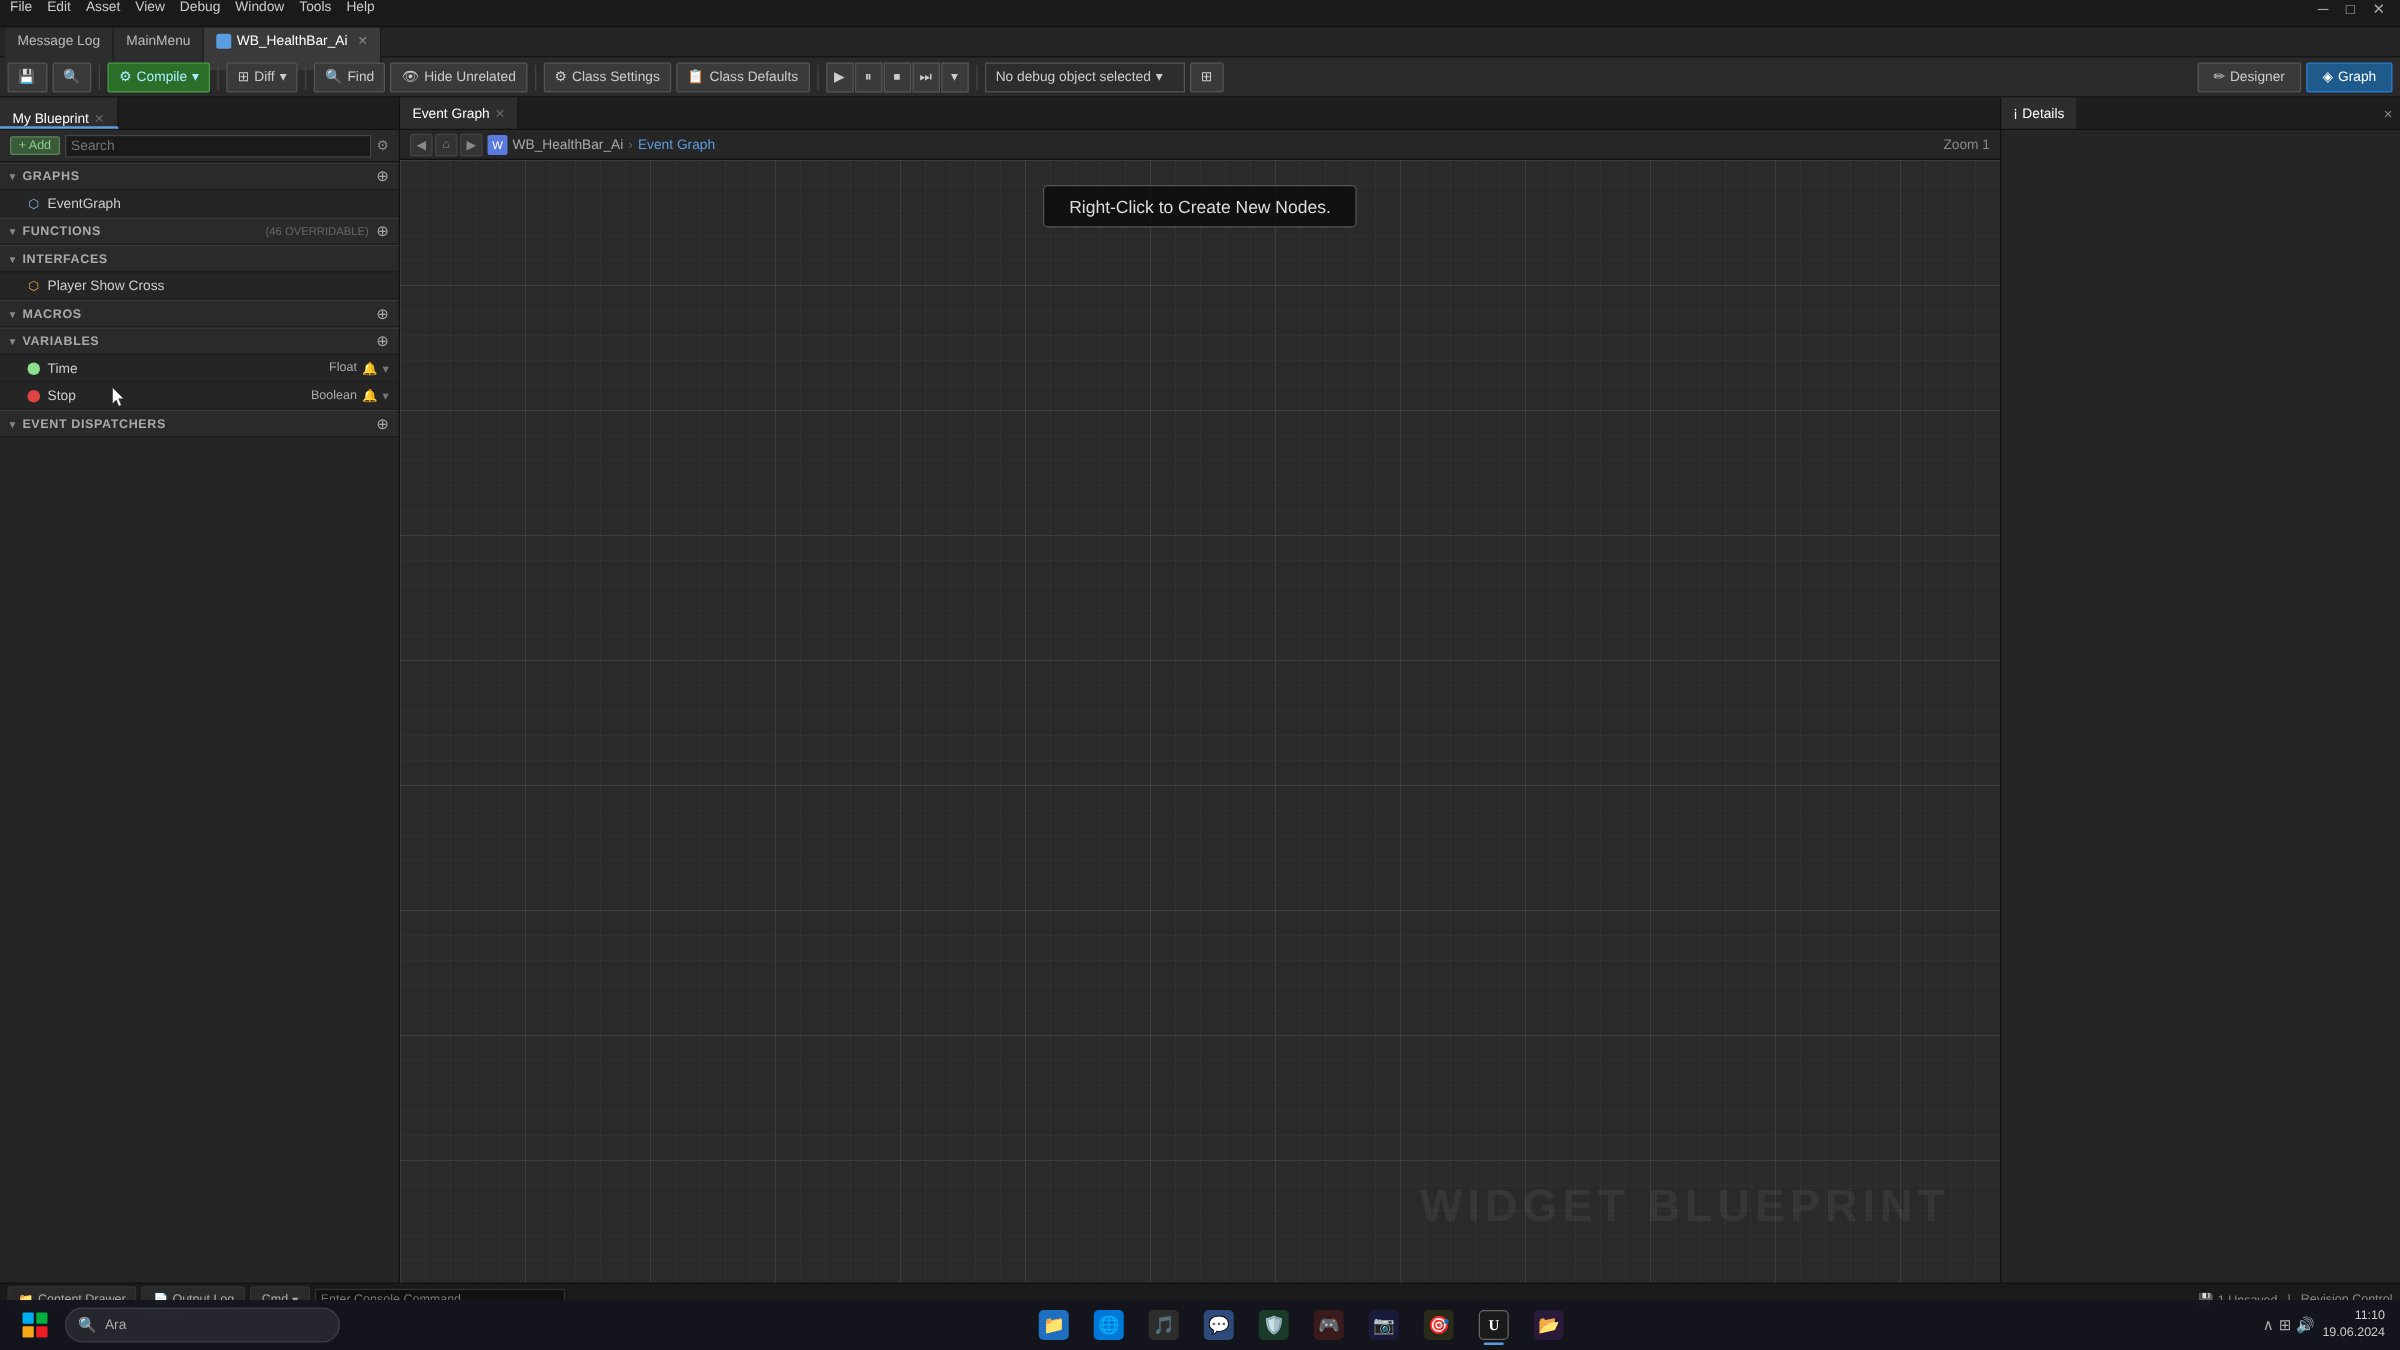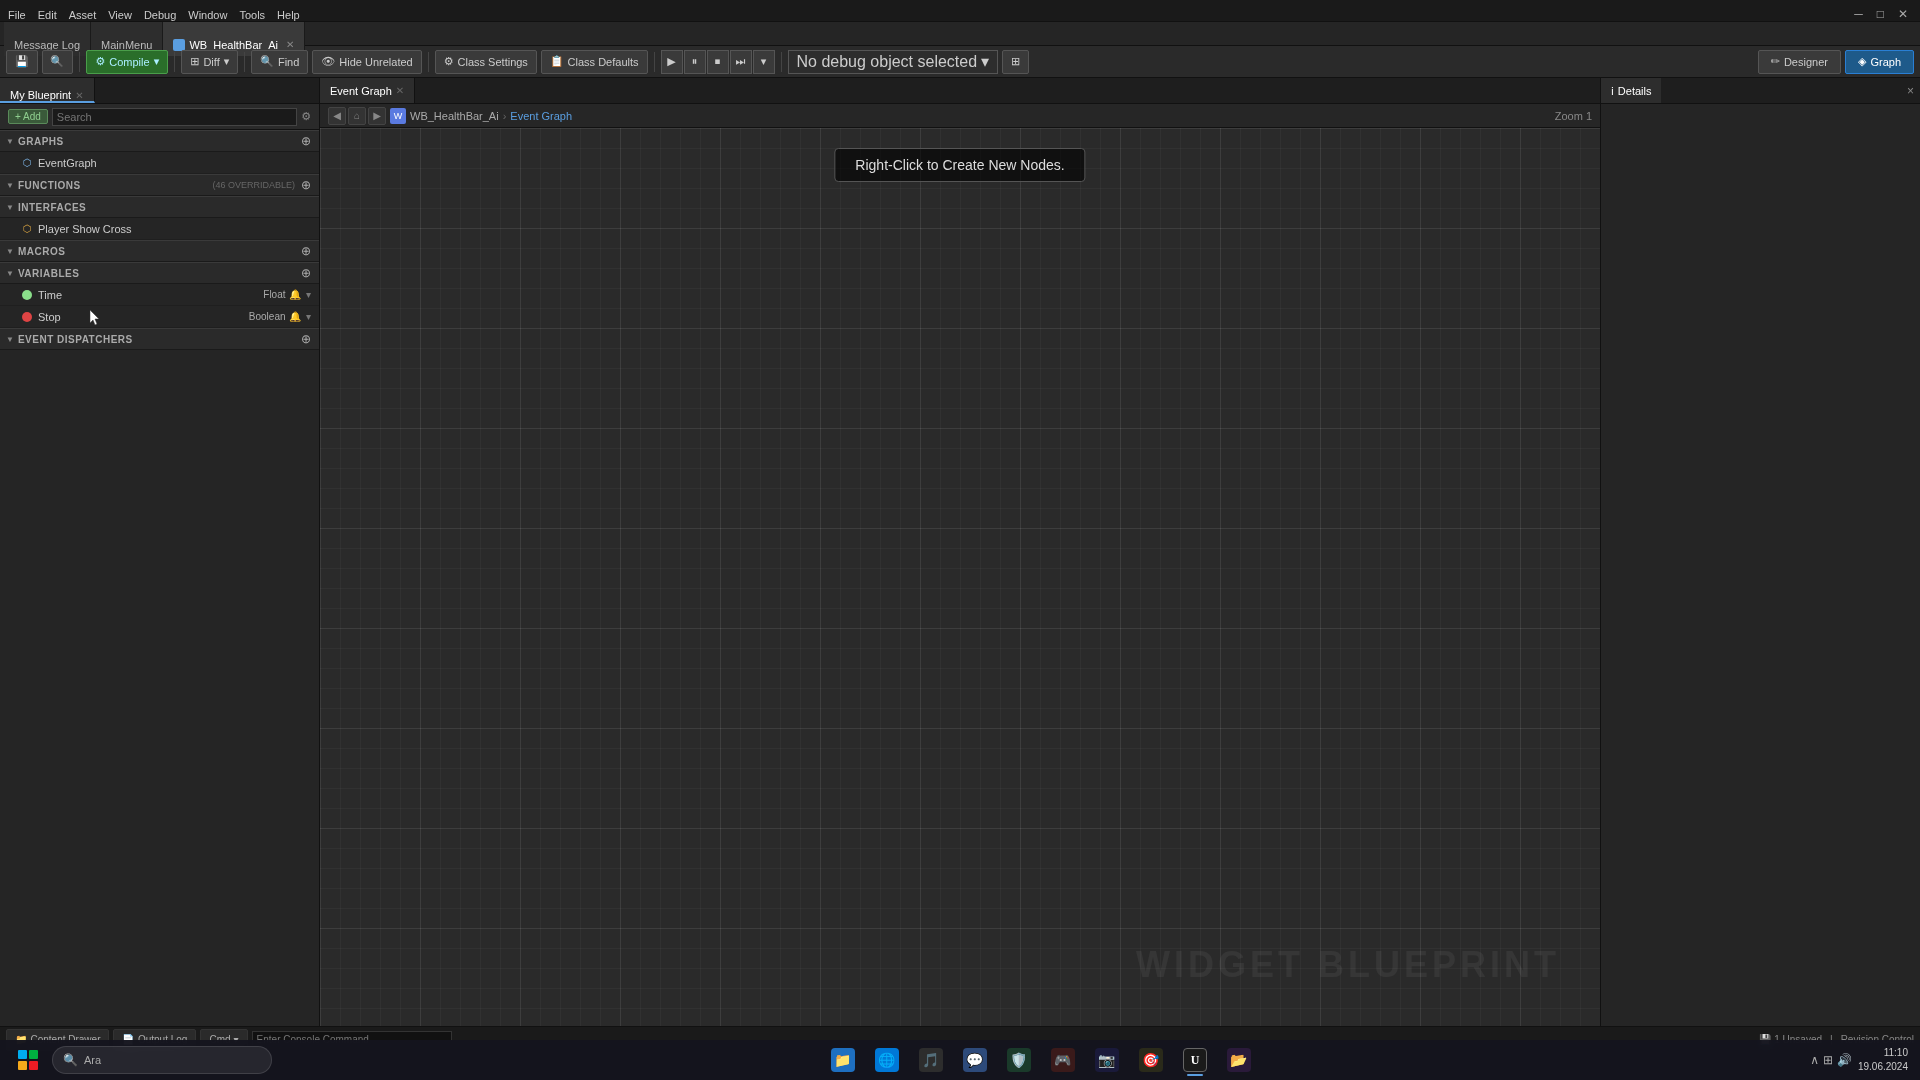--- a/index.html
+++ b/index.html
@@ -11,21 +11,21 @@
       font-size: 11px;
       color: #ccc;
       overflow: hidden;
     }
 
     
     .title-bar {
       height: 22px;
       background: #1a1a1a;
       display: flex;
-      align-items: flex-end;
+      align-items: flex-start;
       justify-content: space-between;
       padding: 0 8px;
       border-bottom: 1px solid #111;
     }
     .title-bar-left {
       display: flex;
       align-items: center;
       gap: 12px;
     }
     .title-bar-menu {
@@ -52,21 +52,21 @@
     .file-tabs {
       height: 24px;
       background: #252525;
       display: flex;
       align-items: stretch;
       border-bottom: 1px solid #111;
       padding-left: 4px;
     }
     .file-tab {
       display: flex;
-      align-items: flex-start;
+      align-items: flex-end;
       padding: 17px 10px;
       background: #2d2d2d;
       border-right: 1px solid #1a1a1a;
       font-size: 11px;
       color: #bbb;
       cursor: pointer;
       gap: 4px;
     }
     .file-tab.active {
       background: #3a3a3a;
@@ -122,21 +122,21 @@
       display: flex;
       align-items: center;
       justify-content: center;
     }
     .debug-dropdown {
       height: 24px;
       padding: 0 8px;
       background: #2d2d2d;
       border: 1px solid #555;
       color: #ccc;
-      font-size: 16px;
+      font-size: 11px;
       cursor: pointer;
       display: flex;
       align-items: center;
       gap: 4px;
       min-width: 160px;
     }
     .spacer { flex: 1; }
     .toolbar-right-btn {
       height: 24px;
       padding: 0 12px;

